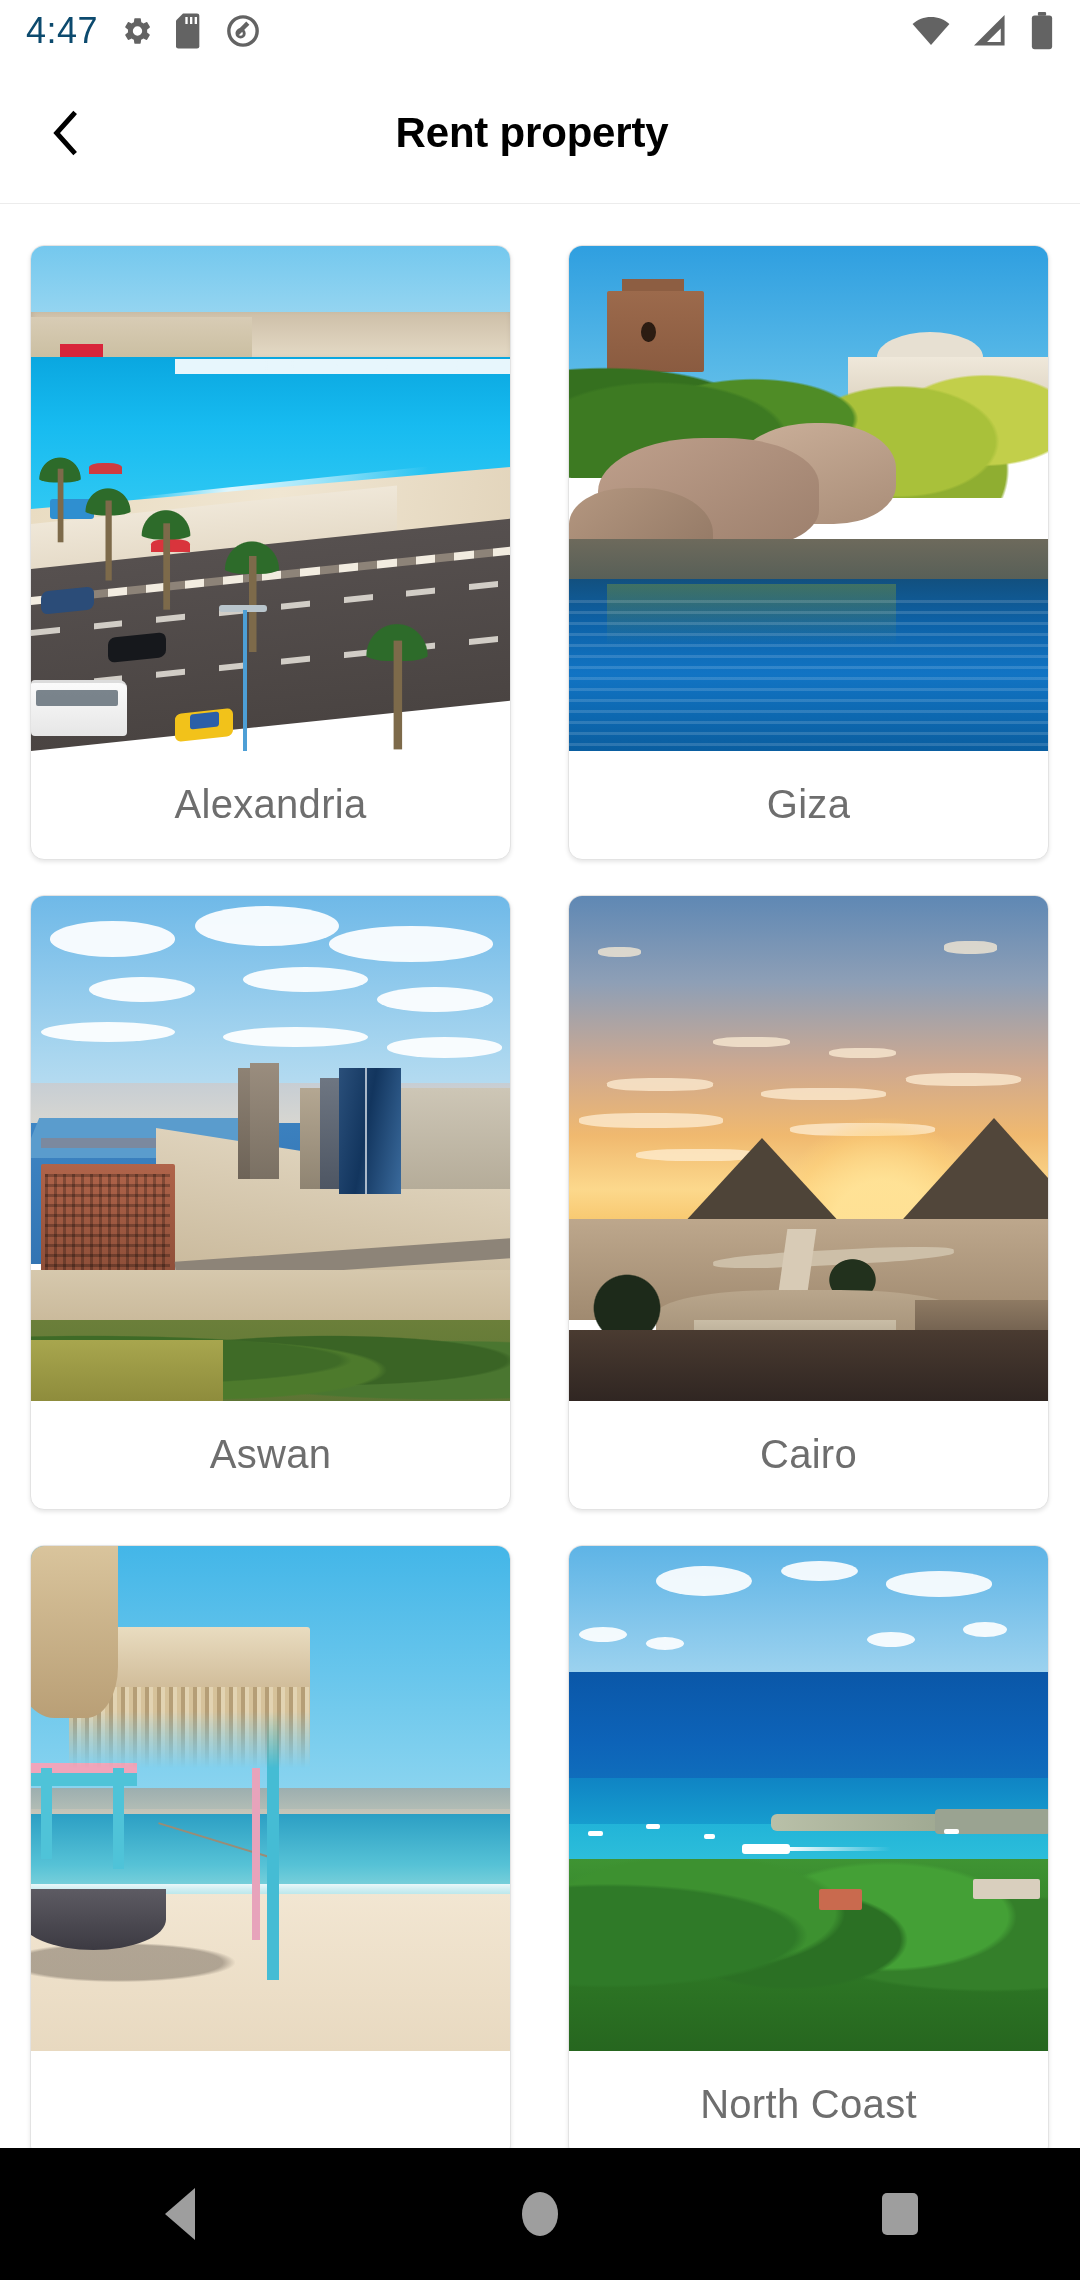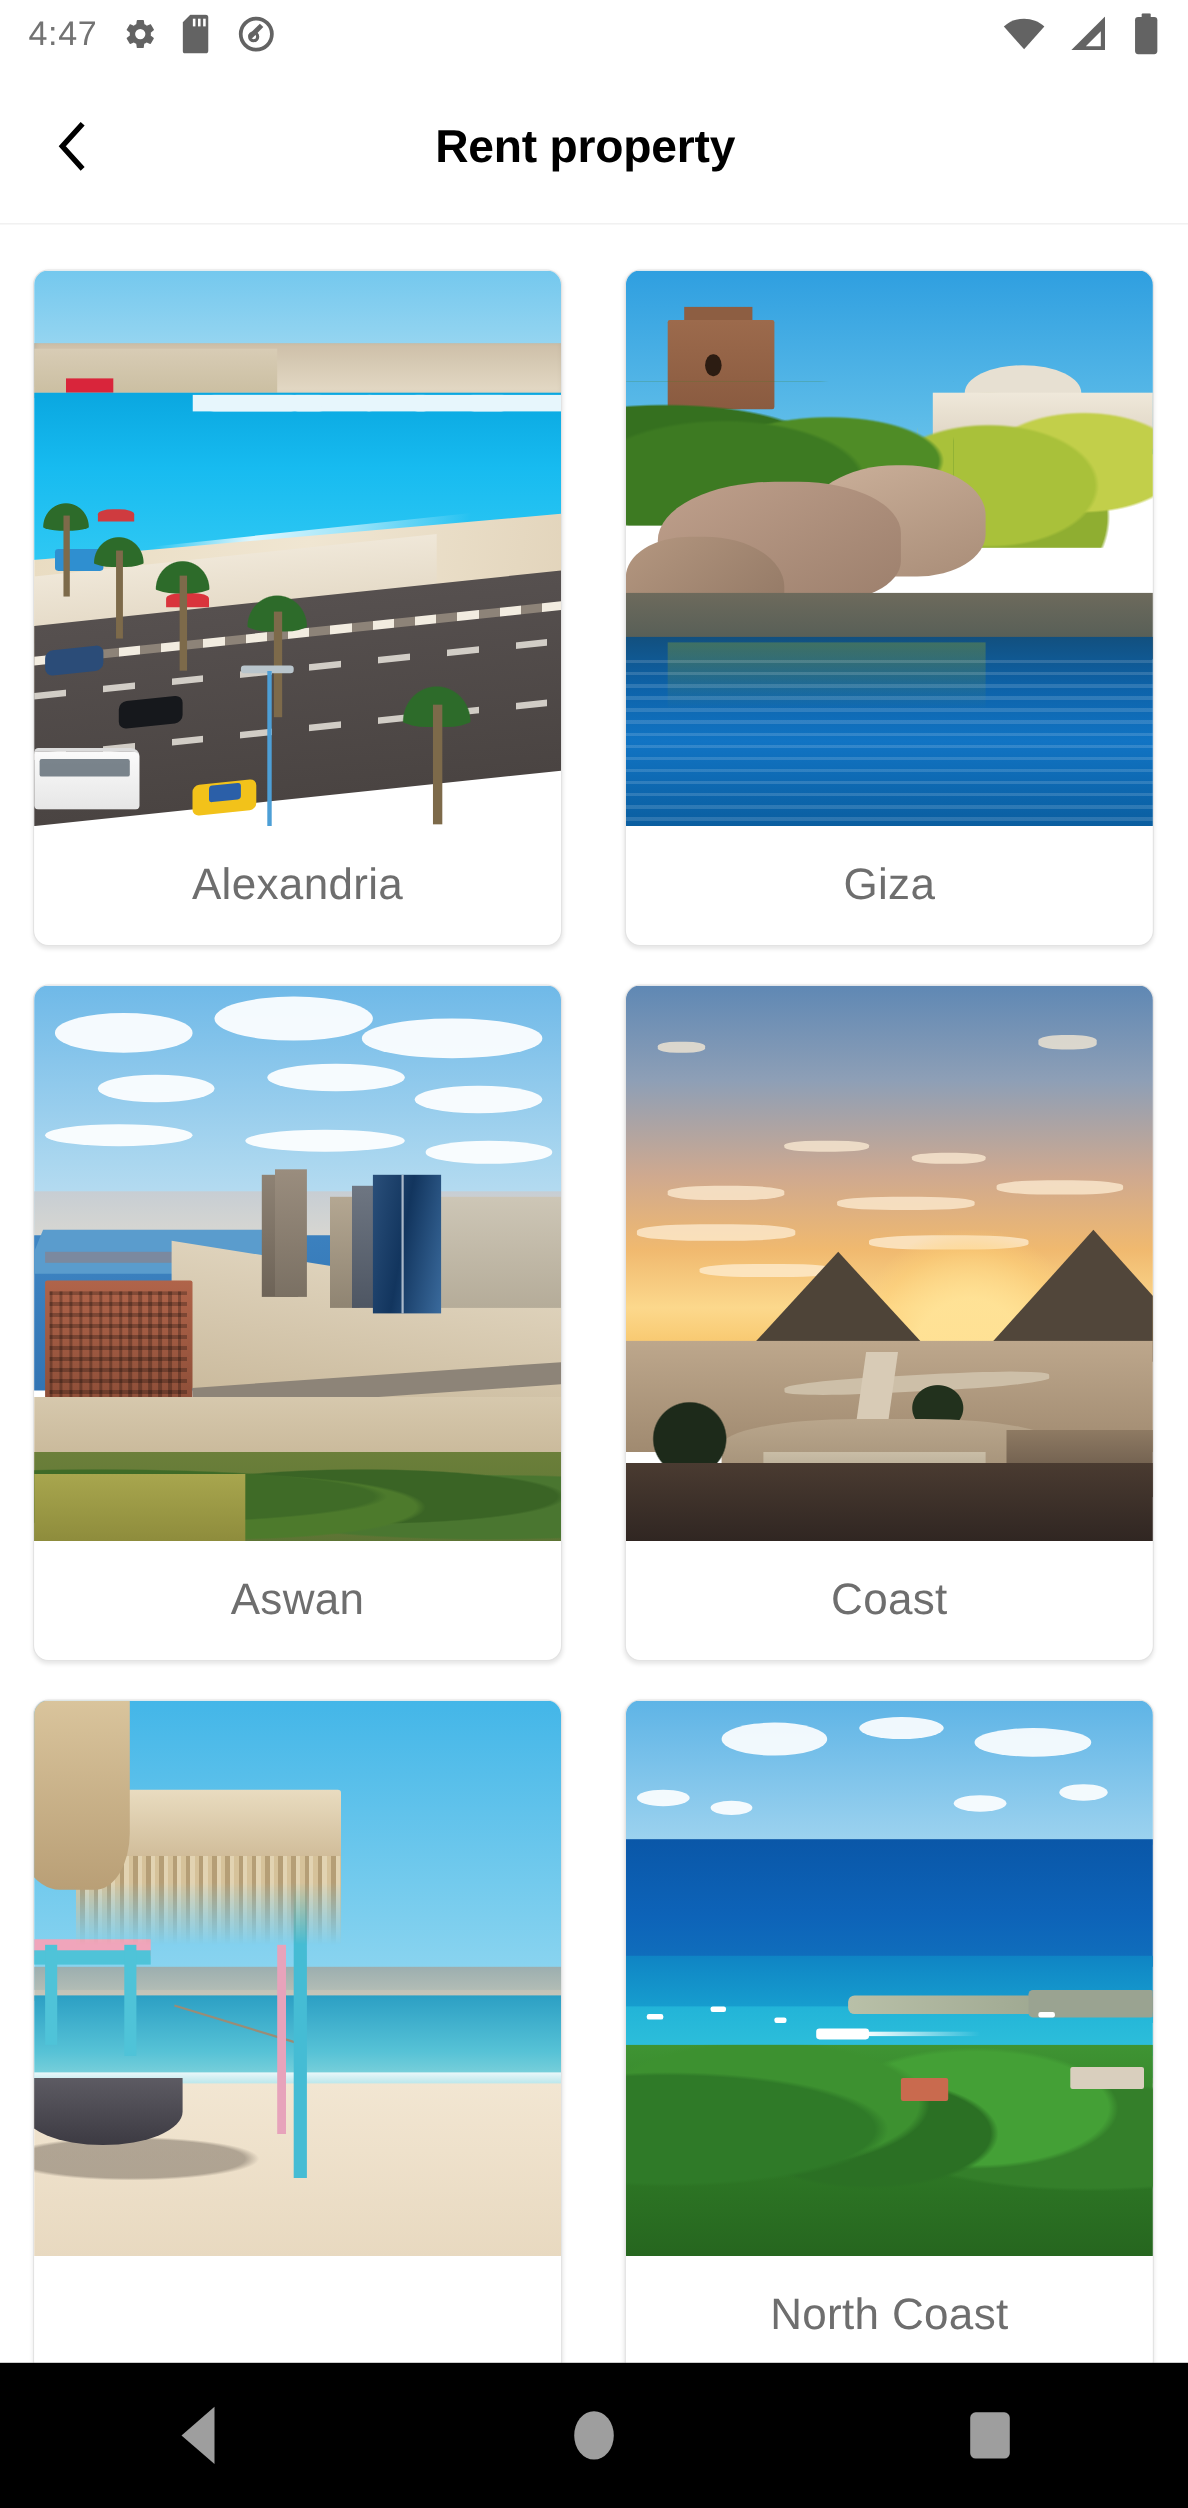--- a/index.html
+++ b/index.html
@@ -10,21 +10,21 @@
     overflow:hidden;
   }
 
   
   .status-bar{
     position:absolute; top:0; left:0; width:1080px; height:62px;
     background:#ffffff; display:flex; align-items:center;
     padding:0 26px;
   }
   .status-left{ display:flex; align-items:center; gap:22px; }
-  .status-time{ font-size:31px; color:#737373; letter-spacing:0.5px;text-align:right; }
+  .status-time{ font-size:36px; color:#0c4a6e; letter-spacing:0.5px;text-align:right; }
   .status-right{ margin-left:auto; display:flex; align-items:center; gap:22px; }
 
   .ic{ display:block; }
   .gear-ic{ width:34px; height:34px; }
   .sd-ic{ width:28px; height:36px; }
   .circ-ic{ width:34px; height:34px; }
   .wifi-ic{ width:38px; height:30px; }
   .sig-ic{ width:36px; height:32px; }
   .batt-ic{ width:24px; height:38px; }
 
@@ -557,21 +557,21 @@
           <div class="lyr gz-road2"></div>
           <div class="lyr gz-road"></div>
           <div class="lyr gz-tree2"></div>
           <div class="lyr gz-lot"></div>
           <div class="lyr gz-tree1"></div>
           <div class="lyr gz-right"></div>
           <div class="lyr gz-bldg"></div>
           <div class="lyr gz-town"></div>
         </div>
       </div>
-      <div class="card-label">Coast</div>
+      <div class="card-label">Cairo</div>
     </div>
 
   </div>
 
   <div class="row r3">
 
     <div class="card left">
       <div class="card-img">
         <div class="scene">
           <div class="lyr nw-sky"></div>

